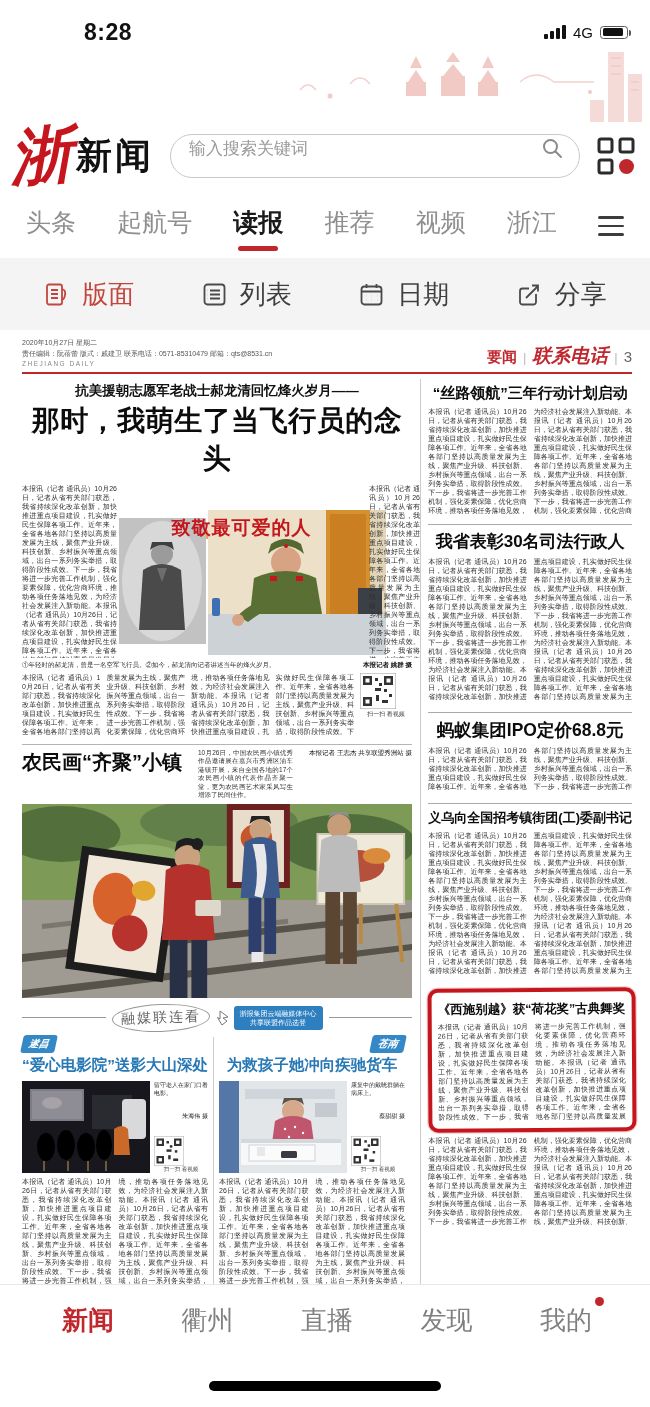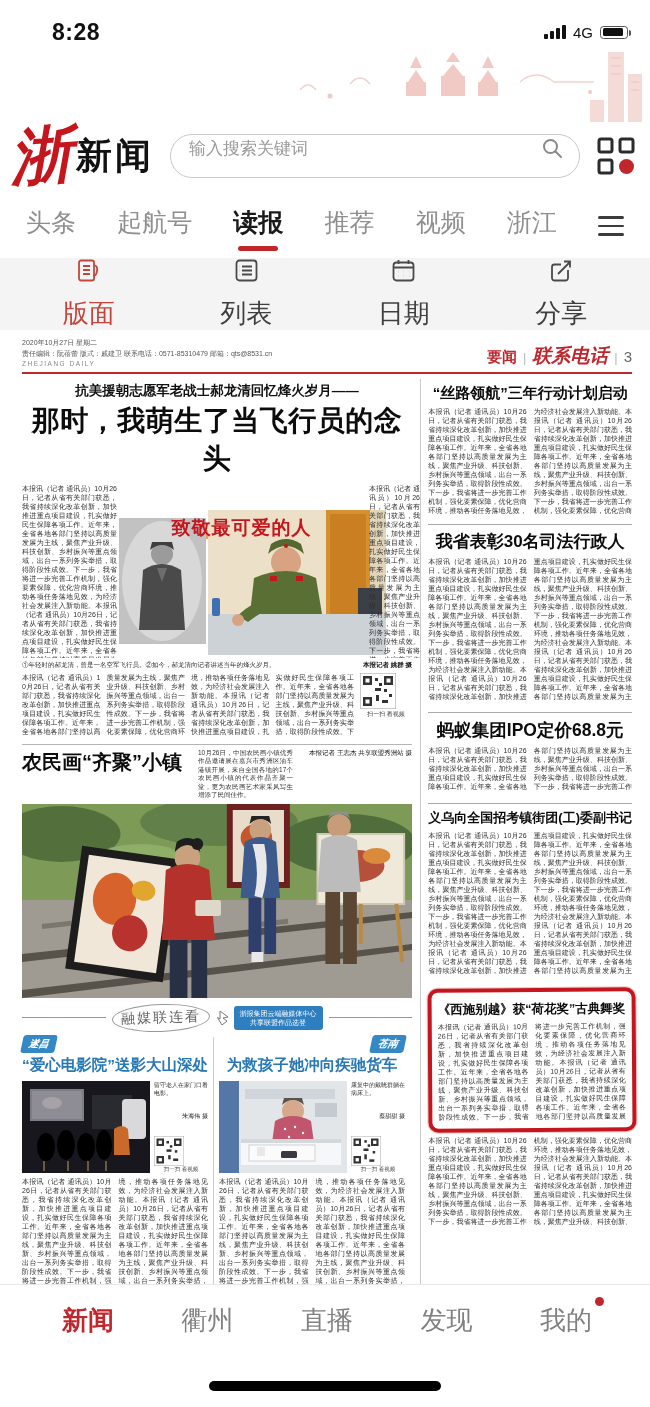--- a/index.html
+++ b/index.html
@@ -2,21 +2,21 @@
 <html><head>
 <meta charset="utf-8">
 <style>
   * { box-sizing: border-box; margin: 0; padding: 0; }
   html,body { width:650px; background:#fff; }
   body { font-family:"Liberation Sans",sans-serif; color:#222; }
   .screen { position:relative; width:650px; height:1407px; background:#fff; overflow:hidden; }
 
   
   .statusbar { position:absolute; top:0; left:0; right:0; height:54px; display:flex; align-items:center; justify-content:space-between; padding:10px 22px 0 52px; }
-  .st-time { font-size:23px; font-weight:700; color:#111; letter-spacing:.5px; }
+  .st-time { font-size:23px; font-weight:700; color:#111; letter-spacing:.5px;margin-left:32px; }
   .st-right { display:flex; align-items:center; gap:7px; }
   .sig { display:flex; align-items:flex-end; gap:2px; height:14px; }
   .sig i { display:block; width:4px; background:#111; border-radius:1px; }
   .st-net { font-size:15px; color:#111; }
   .batt { position:relative; width:28px; height:13px; border:1.5px solid #555; border-radius:3.5px; padding:1.5px; }
   .batt b { display:block; height:100%; width:88%; background:#111; border-radius:1.5px; }
   .batt::after { content:""; position:absolute; right:-4px; top:3.5px; width:2.5px; height:6px; background:#555; border-radius:0 2px 2px 0; }
 
   
   .deco { position:absolute; top:52px; right:0; opacity:.6; pointer-events:none; }
@@ -32,21 +32,21 @@
   
   .tabs { position:absolute; top:198px; left:0; right:0; height:56px; display:flex; align-items:center; justify-content:space-between; padding:0 26px; }
   .tab { font-size:25px; color:#8f8f8f; position:relative; padding-bottom:8px; }
   .tab.active { color:#1a1a1a; font-weight:700; }
   .tab.active::after { content:""; position:absolute; left:50%; transform:translateX(-50%); bottom:-4px; width:40px; height:5px; border-radius:3px; background:#c0272d; }
   .burger { width:26px; height:20px; display:flex; flex-direction:column; justify-content:space-between; }
   .burger i { height:2.6px; background:#3c3c3c; border-radius:2px; }
 
   
   .toolbar { position:absolute; top:258px; left:0; right:0; height:72px; background:#f4f4f5; display:flex; align-items:center; justify-content:space-around; padding:0 10px; }
-  .tool { display:flex; align-items:center; gap:12px; font-size:26px; color:#3f3f3f;flex-direction:column; }
+  .tool { display:flex; align-items:center; gap:12px; font-size:26px; color:#3f3f3f; }
   .tool.active { color:#c2463d; }
 
   
   .paper { position:absolute; top:330px; left:0; width:650px; height:954px; background:#fff; padding:8px 18px 0 22px; }
   .masthead { display:flex; justify-content:space-between; align-items:flex-end; border-bottom:2px solid #c0272d; padding-bottom:3px; }
   .mh-left { font-size:7px; color:#555; line-height:1.5; }
   .mh-en { letter-spacing:1.5px; color:#888; font-size:6.5px; }
   .mh-right { display:flex; align-items:baseline; gap:6px; white-space:nowrap; }
   .mh-section { font-size:15px; font-weight:700; color:#c0272d; }
   .mh-brand { font-family:"DejaVu Serif",serif; font-style:italic; font-weight:700; font-size:19px; color:#c0272d; }

